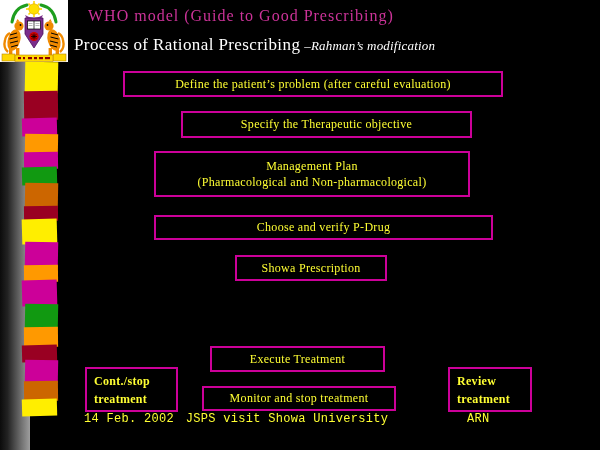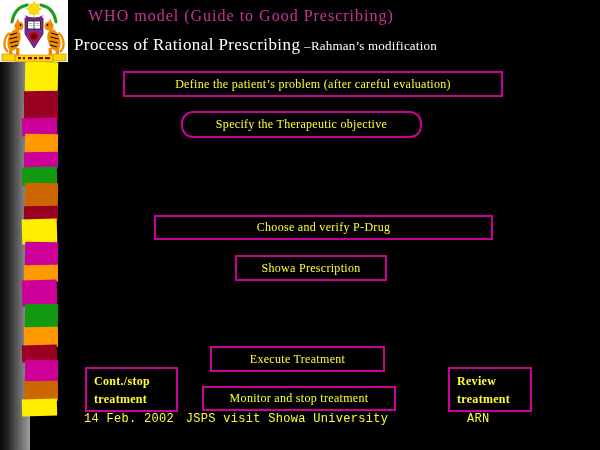--- a/index.html
+++ b/index.html
@@ -23,21 +23,21 @@
   .tie-seg:nth-child(3n){transform:translateX(-2px) rotate(-1.6deg);width:35px;}
   .tie-seg:nth-child(3n+1){transform:translateX(1px) rotate(1.1deg);}
   .tie-seg:nth-child(3n+2){transform:rotate(-0.7deg);width:34px;}
   
   .title{
     position:absolute;left:88px;top:7px;color:#CC3399;font-size:16px;letter-spacing:1px;white-space:nowrap;
   }
   .subtitle{
     position:absolute;left:74px;top:35px;color:#fff;font-size:17px;letter-spacing:0.4px;white-space:nowrap;
   }
-  .subtitle .annot{font-size:13px;letter-spacing:0.2px;margin-left:4px;}
+  .subtitle .annot{font-size:13px;font-style:italic;letter-spacing:0.2px;margin-left:4px;}
   
   .fbox{
     position:absolute;border:2px solid #CC0099;background:#000;color:#FFFF33;
     font-size:12px;letter-spacing:0.3px;line-height:1.35;
     display:flex;align-items:center;justify-content:center;text-align:center;
     white-space:pre-line;box-sizing:border-box;
   }
   .fbox.left-align{justify-content:flex-start;text-align:left;padding-left:7px;line-height:1.5;font-weight:bold;}
   
   .footer-item{
@@ -149,22 +149,24 @@
       <div class="tie-seg" style="background: rgb(255, 238, 0); height: 17px;"></div>
     </div>
 
   <div class="title">WHO model (Guide to Good Prescribing)</div>
   <div class="subtitle">
     <span>Process of Rational Prescribing</span><span class="annot">–Rahman’s modification</span>
   </div>
 
   <div class="fbox" style="left:123px;top:71px;width:380px;height:26px;">Define the patient’s problem (after careful evaluation)</div>
 
-  <div class="fbox" style="left:181px;top:111px;width:241px;height:27px;border-radius:12px;">Specify the Therapeutic objective</div>
+  <div class="fbox" style="left:181px;top:111px;width:291px;height:27px;">Specify the Therapeutic objective</div>
 
+  <div class="fbox" style="left:154px;top:151px;width:316px;height:46px;">Management Plan
+(Pharmacological and Non-pharmacological)</div>
 
   <div class="fbox" style="left:154px;top:215px;width:339px;height:25px;">Choose and verify P-Drug</div>
 
   <div class="fbox" style="left:235px;top:255px;width:152px;height:26px;">Showa Prescription</div>
 
 
   <div class="fbox" style="left:210px;top:346px;width:175px;height:26px;">Execute Treatment</div>
 
   <div class="fbox" style="left:202px;top:386px;width:194px;height:25px;">Monitor and stop treatment</div>
 

